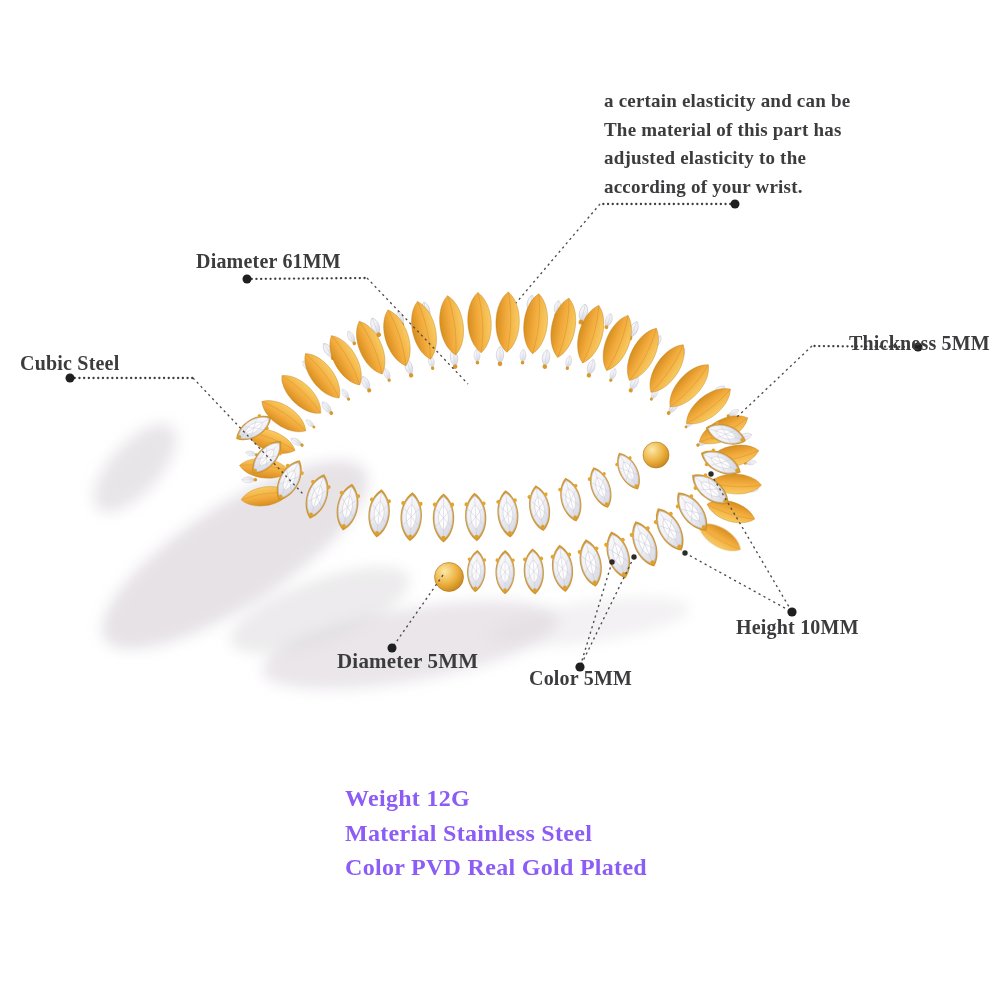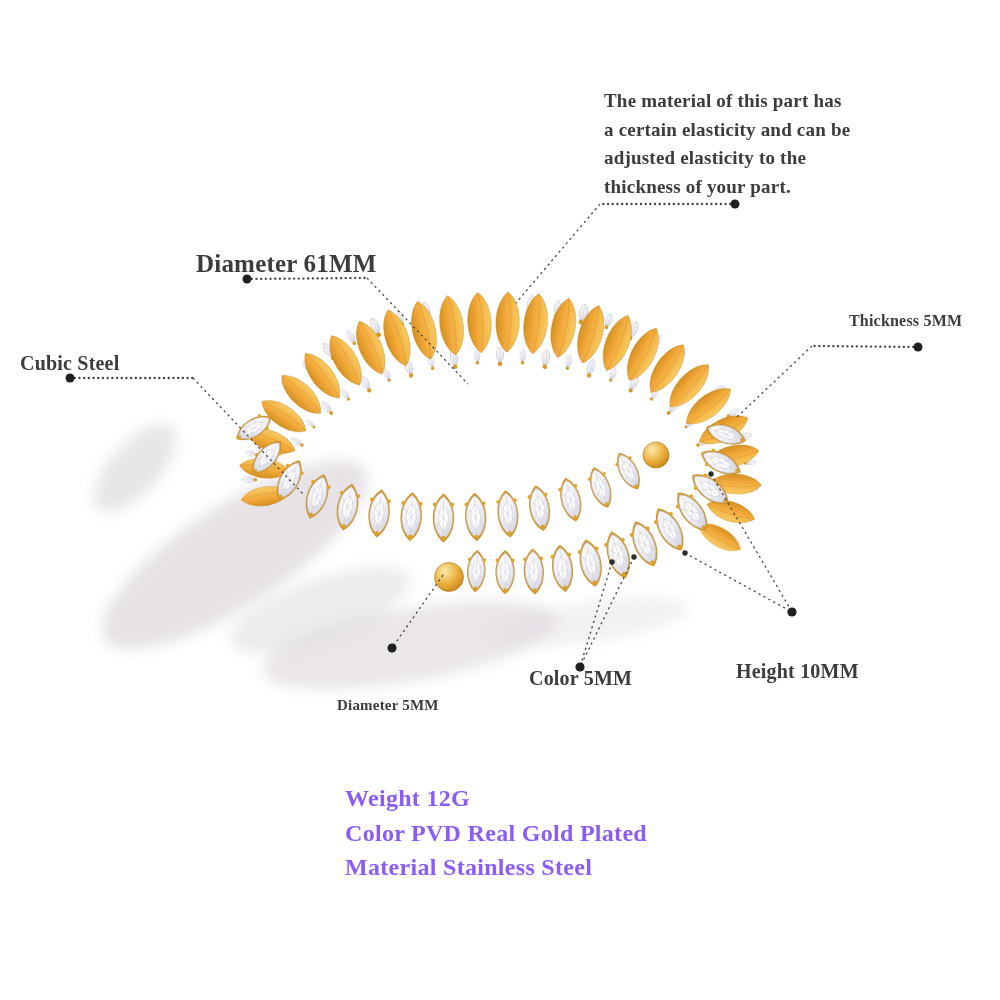--- a/index.html
+++ b/index.html
@@ -230,32 +230,32 @@
       <circle class="smalldot" cx="612" cy="562" r="2.7"></circle>
       <circle class="smalldot" cx="634" cy="557" r="2.7"></circle>
       <circle class="bigdot" cx="580" cy="667" r="4.6"></circle>
 
       <line class="dashline" x1="443" y1="575" x2="392" y2="648"></line>
       <circle class="bigdot" cx="392" cy="648" r="4.5"></circle>
     </g>
   </svg>
 
   <div class="note">
+    <div>a certain elasticity and can be</div>
     <div>The material of this part has</div>
-    <div>a certain elasticity and can be</div>
     <div>adjusted elasticity to the</div>
-    <div>thickness of your part.</div>
+    <div>according of your wrist.</div>
   </div>
 
-  <div class="lbl" style="left:196px;top:250px;font-size:25px;">Diameter 61MM</div>
+  <div class="lbl" style="left:196px;top:250px;font-size:20px;">Diameter 61MM</div>
   <div class="lbl" style="left:20px;top:352px;font-size:20px;">Cubic Steel</div>
-  <div class="lbl" style="left:849px;top:312px;font-size:16px;">Thickness 5MM</div>
-  <div class="lbl" style="left:736px;top:616px;font-size:20px;margin-top:44px;">Height 10MM</div>
-  <div class="lbl" style="left:337px;top:649px;font-size:15px;margin-top:48px;">Diameter 5MM</div>
+  <div class="lbl" style="left:849px;top:332px;font-size:20px;">Thickness 5MM</div>
+  <div class="lbl" style="left:736px;top:616px;font-size:20px;">Height 10MM</div>
+  <div class="lbl" style="left:337px;top:649px;font-size:21px;">Diameter 5MM</div>
   <div class="lbl" style="left:529px;top:667px;font-size:20px;">Color 5MM</div>
 
   <div class="specs">
     <div>Weight 12G</div>
+    <div>Material Stainless Steel</div>
     <div>Color PVD Real Gold Plated</div>
-    <div>Material Stainless Steel</div>
   </div>
 
 </div>
 
 </body></html>

